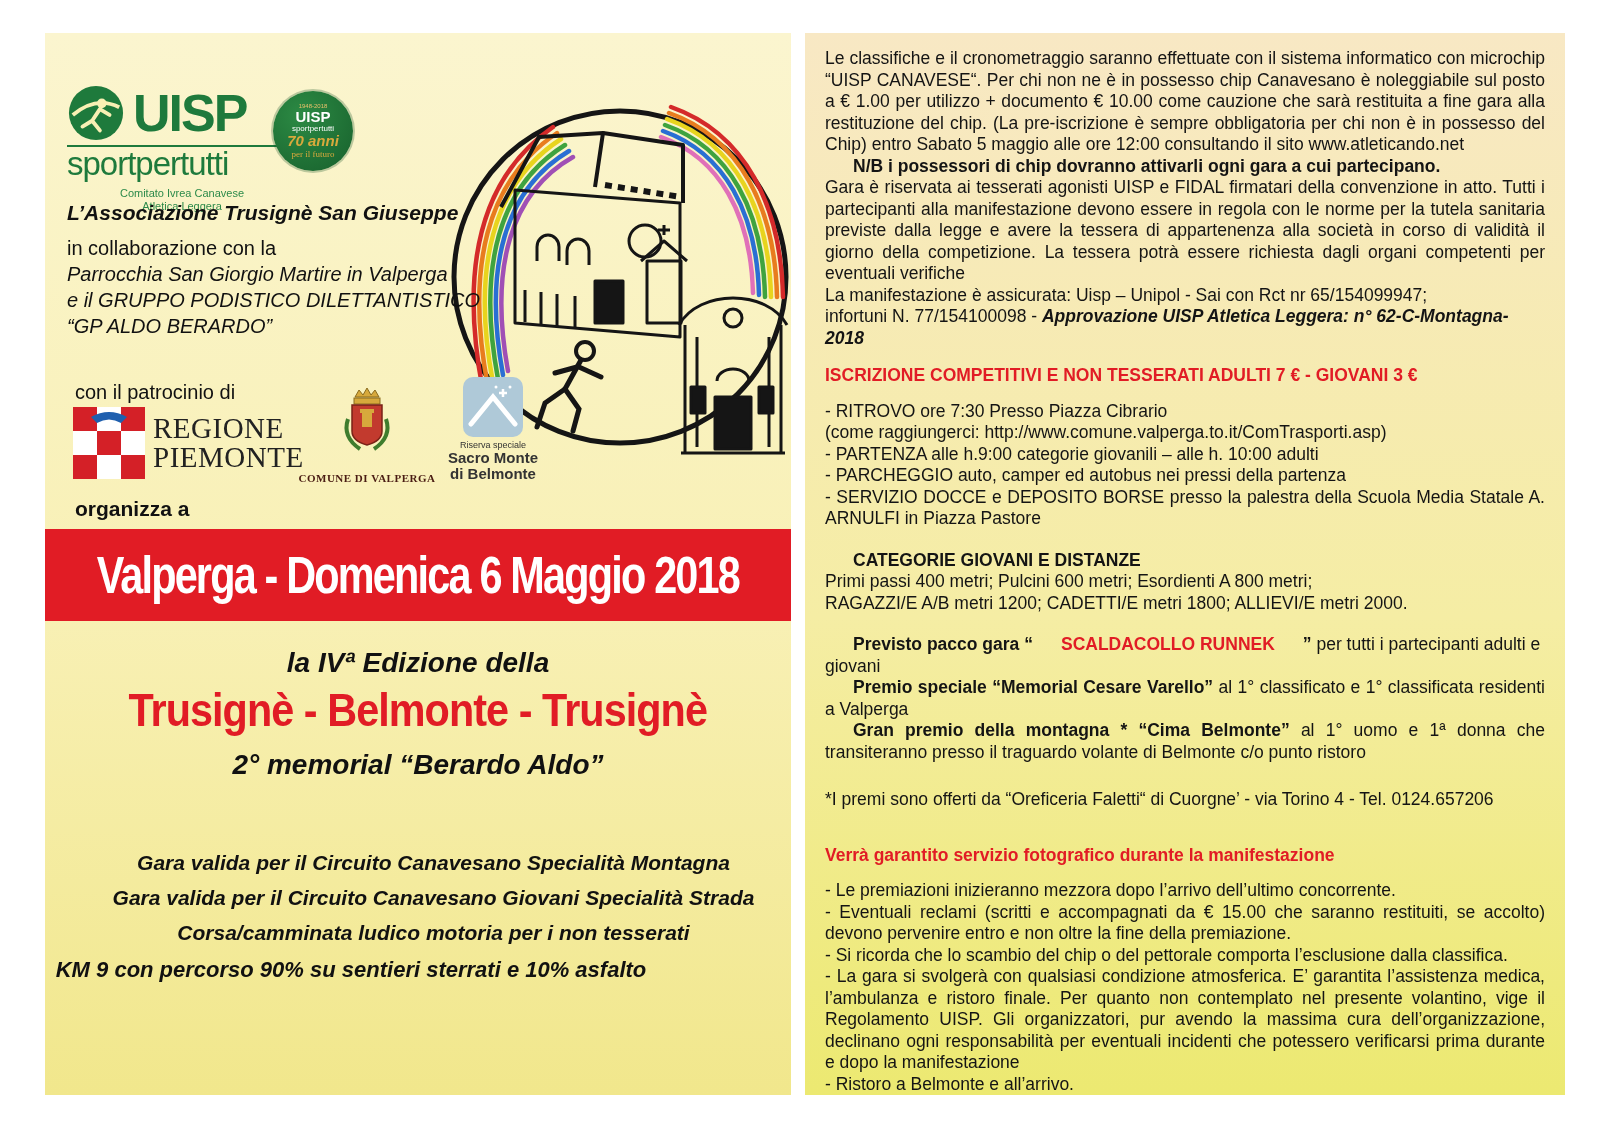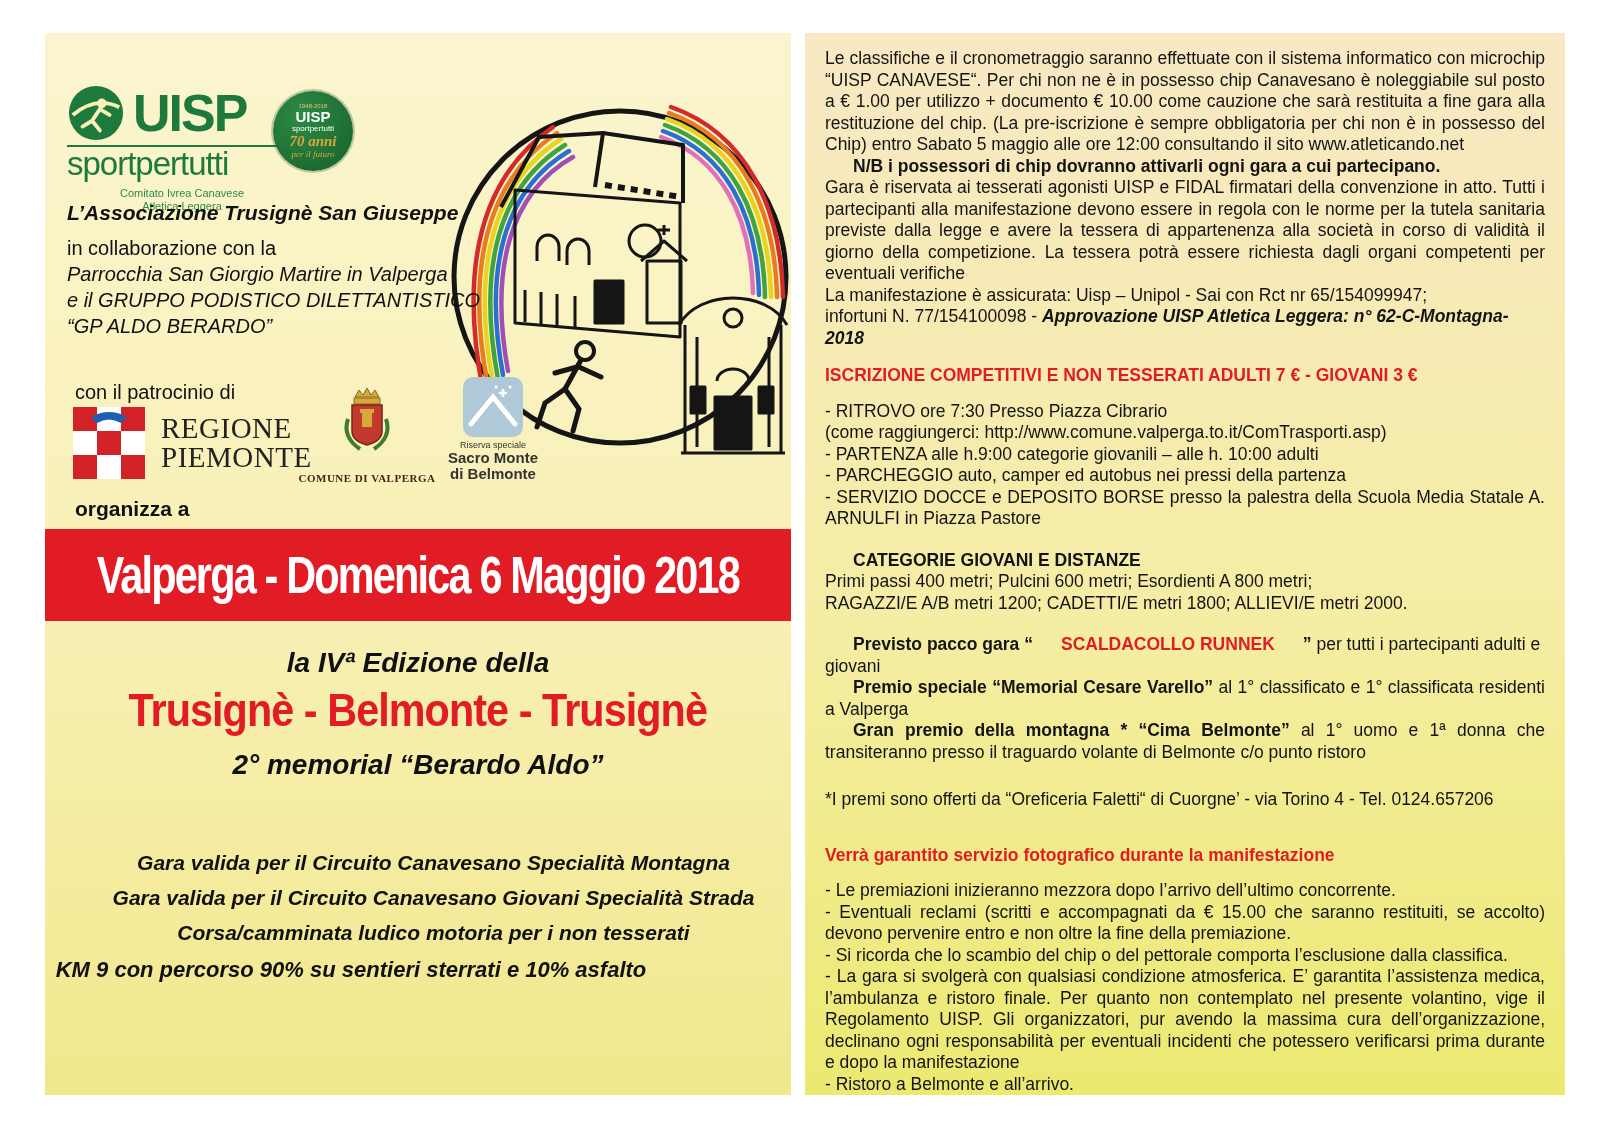--- a/index.html
+++ b/index.html
@@ -20,36 +20,36 @@
   .uisp-committee { text-align:center; color:#2c8a4a; font-weight:normal; font-size:11px;
     line-height:13px; margin-top:4px; }
 
   .badge70 { position:absolute; left:228px; top:58px; width:80px; height:80px; border-radius:50%;
     background:radial-gradient(circle at 35% 30%, #2c8a44, #17602c); color:#fff;
     display:flex; flex-direction:column; align-items:center; justify-content:center;
     box-shadow:0 0 0 2px #14522645; text-align:center; }
   .b-years { font-size:6px; color:#e8c06a; }
   .b-uisp { font-size:15px; font-weight:bold; letter-spacing:0; line-height:15px; }
   .b-tag { font-size:8px; line-height:9px; }
-  .b-70 { font-family:Liberation Serif, serif; font-style:italic; font-weight:bold;
+  .b-70 { font-family:Liberation Sans, sans-serif; font-style:italic; font-weight:bold;
     color:#d9a93c; font-size:15px; line-height:16px; }
-  .b-fut { font-family:"Liberation Serif", serif; font-style:italic; color:#d9a93c;
+  .b-fut { font-family:"Liberation Serif", serif; color:#d9a93c;
     font-size:9px; line-height:10px; }
 
   .illustration { position:absolute; right:-6px; top:52px; width:352px; height:420px; }
 
   .assoc-block { position:absolute; left:22px; top:168px; width:420px; color:#111; }
   .assoc-title { font-size:21px; font-weight:bold; font-style:italic; margin-bottom:10px; }
   .assoc-line { font-size:20px; line-height:26px; }
   .it { font-style:italic; }
   .bold-it { font-style:italic; font-weight:normal; }
 
   .patronage { position:absolute; left:30px; top:348px; font-size:20px; color:#111; }
 
-  .logo-regione { position:absolute; left:28px; top:374px; display:flex; align-items:center; gap:16px; }
+  .logo-regione { position:absolute; left:28px; top:374px; display:flex; align-items:center; gap:8px; }
   .regione-text { font-family:"Liberation Serif", serif; font-size:29px; line-height:29px;
     color:#222; letter-spacing:0.5px; }
 
   .logo-comune { position:absolute; left:242px; top:352px; width:160px; text-align:center; }
   .comune-caption { font-family:"Liberation Serif", serif; font-weight:bold; font-size:11px;
     color:#4a1d13; margin-top:3px; letter-spacing:0.5px; }
 
   .logo-sacro { position:absolute; left:388px; top:344px; width:120px; text-align:center; }
   .sacro-square { width:60px; height:60px; margin:0 auto; background:#afc9d8; border-radius:10px;
     display:flex; align-items:center; justify-content:center; }

